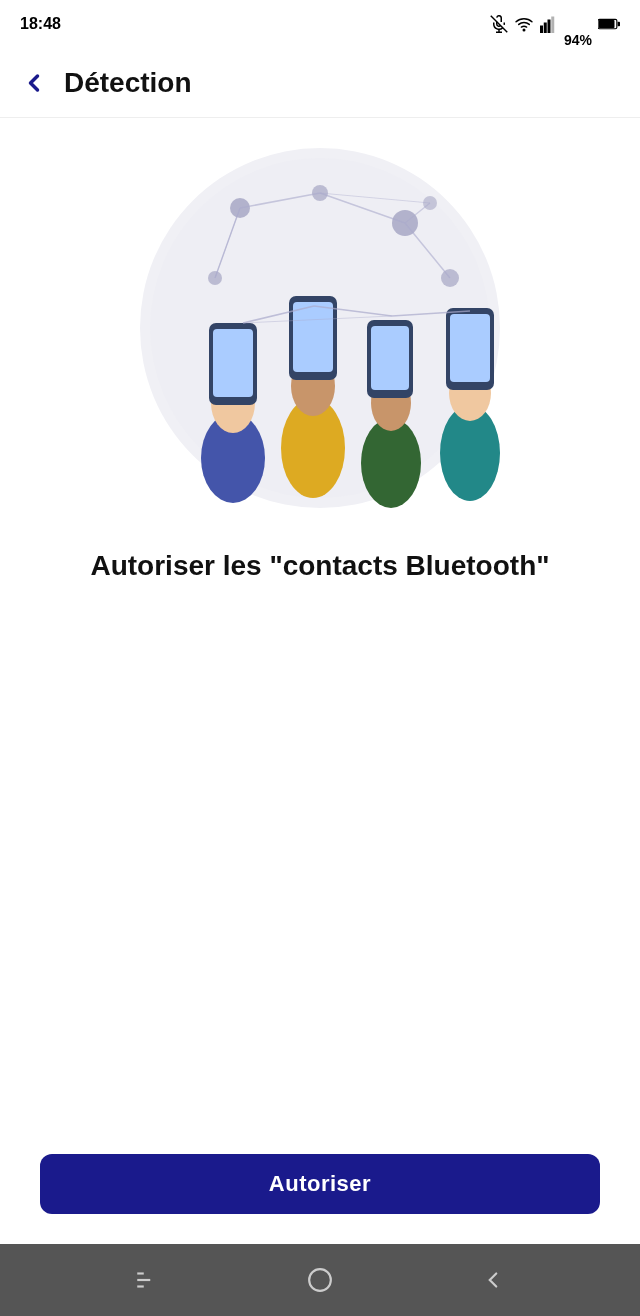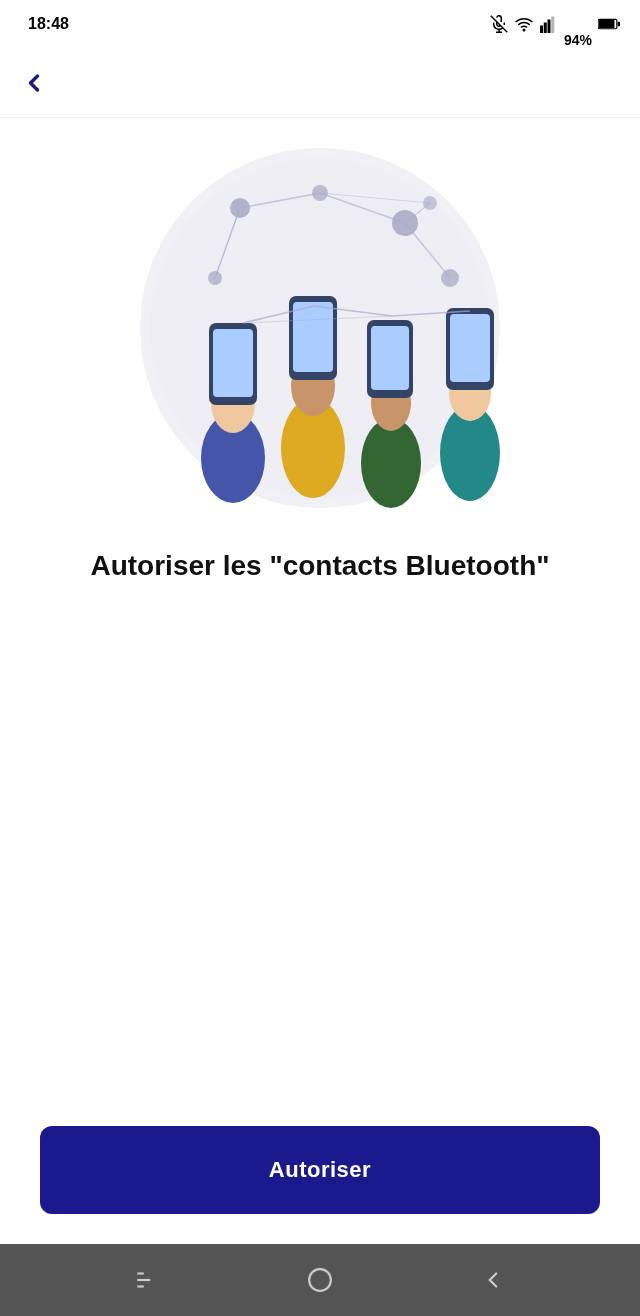--- a/index.html
+++ b/index.html
@@ -22,21 +22,20 @@
       display: flex;
       align-items: center;
       justify-content: space-between;
       padding: 0 20px;
       flex-shrink: 0;
     }
     .status-time {
       font-size: 16px;
       font-weight: 600;
       color: #000;
-      margin-left: 8px;
     }
     .status-icons {
       display: flex;
       align-items: center;
       gap: 6px;
       font-size: 14px;
       color: #000;
     }
     .status-icons svg {
       display: inline-block;
@@ -119,21 +118,21 @@
       line-height: 1.6;
     }
 
     
     .bottom-area {
       padding: 20px 40px 30px;
       flex-shrink: 0;
     }
     .authorize-btn {
       width: 100%;
-      height: 88px;
+      height: 60px;
       background: #1a1a8c;
       border: none;
       border-radius: 12px;
       color: #fff;
       font-size: 22px;
       font-weight: 700;
       cursor: pointer;
       letter-spacing: 0.5px;
     }
 
@@ -192,20 +191,21 @@
     </svg>
   </div>
 </div>
 
 <div class="top-bar">
   <div class="back-btn">
     <svg viewBox="0 0 24 24" fill="none" stroke="#1a1a8c" stroke-width="3" stroke-linecap="round" stroke-linejoin="round">
       <polyline points="15 18 9 12 15 6"></polyline>
     </svg>
   </div>
+  <span class="top-title">Détection</span>
 </div>
 
 <div class="main-content">
 
   <div class="illustration-container">
     <svg class="illustration-svg" viewBox="0 0 360 360" xmlns="http://www.w3.org/2000/svg">
 
       <circle cx="180" cy="180" r="170" fill="#eeeef4"></circle>
 
       <circle cx="100" cy="60" r="10" fill="#9999bb" opacity="0.7"></circle>

